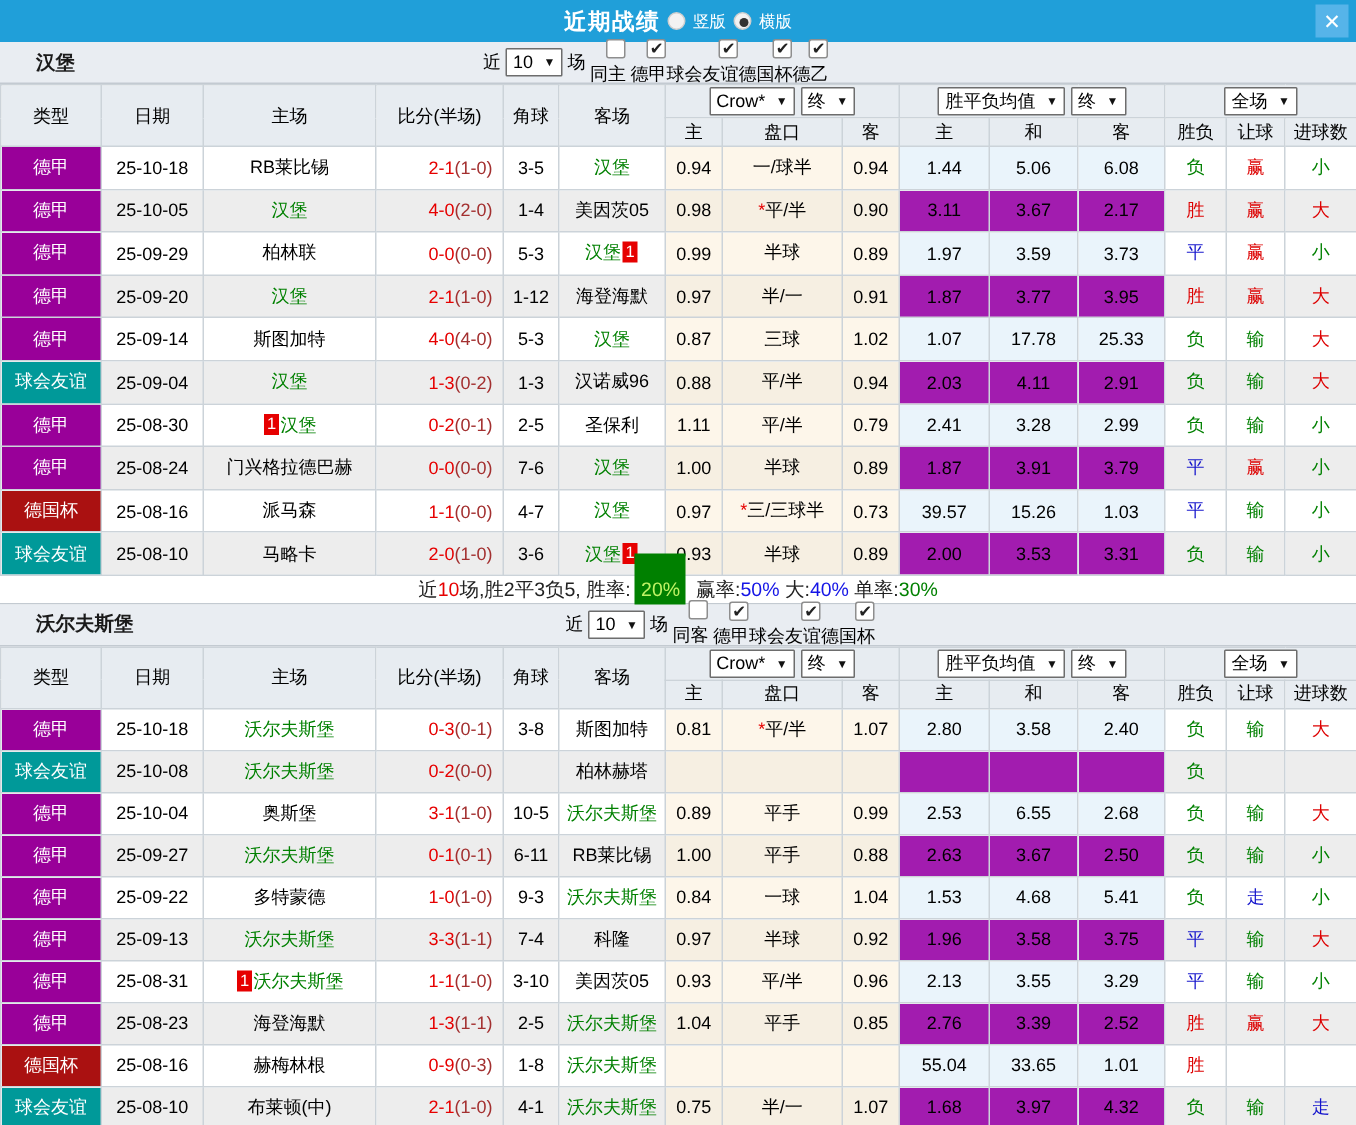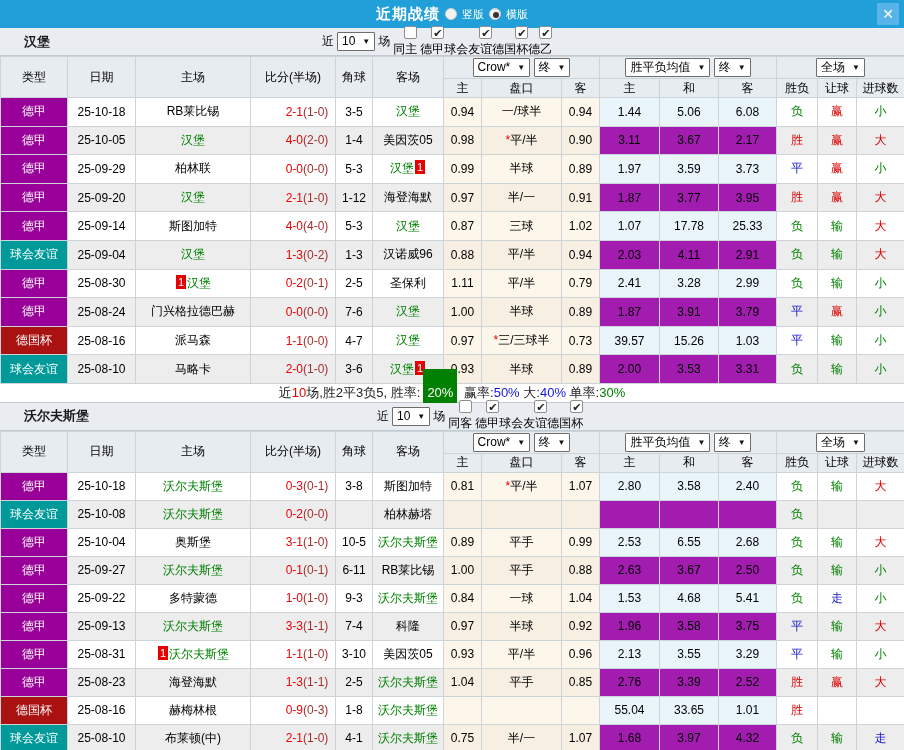--- a/index.html
+++ b/index.html
@@ -76,21 +76,21 @@
   
   .stats {
     height:19px; display:flex; align-items:center; justify-content:center;
     font-size:13px; background:#fff; border-bottom:1px solid #c3cad1;
   }
   .stats span { white-space:pre; }
   .st-plain { color:#222; }
   .st-red { color:#e60000; }
   .st-blue { color:#1414e6; }
   .st-green { color:#008000; }
-  .st-badge-green { background:#008000; color:#ffffff; padding:16px 4px; margin:16px 3px; }
+  .st-badge-green { background:#008000; color:#bef264; padding:16px 4px; margin:16px 3px; }
 </style>
 </head>
 <body>
 
 <div class="titlebar">
   <span class="dlg-title">近期战绩</span>
   <span class="radio"></span>
   <span class="radio-label">竖版</span>
   <span class="radio checked"></span>
   <span class="radio-label">横版</span>

